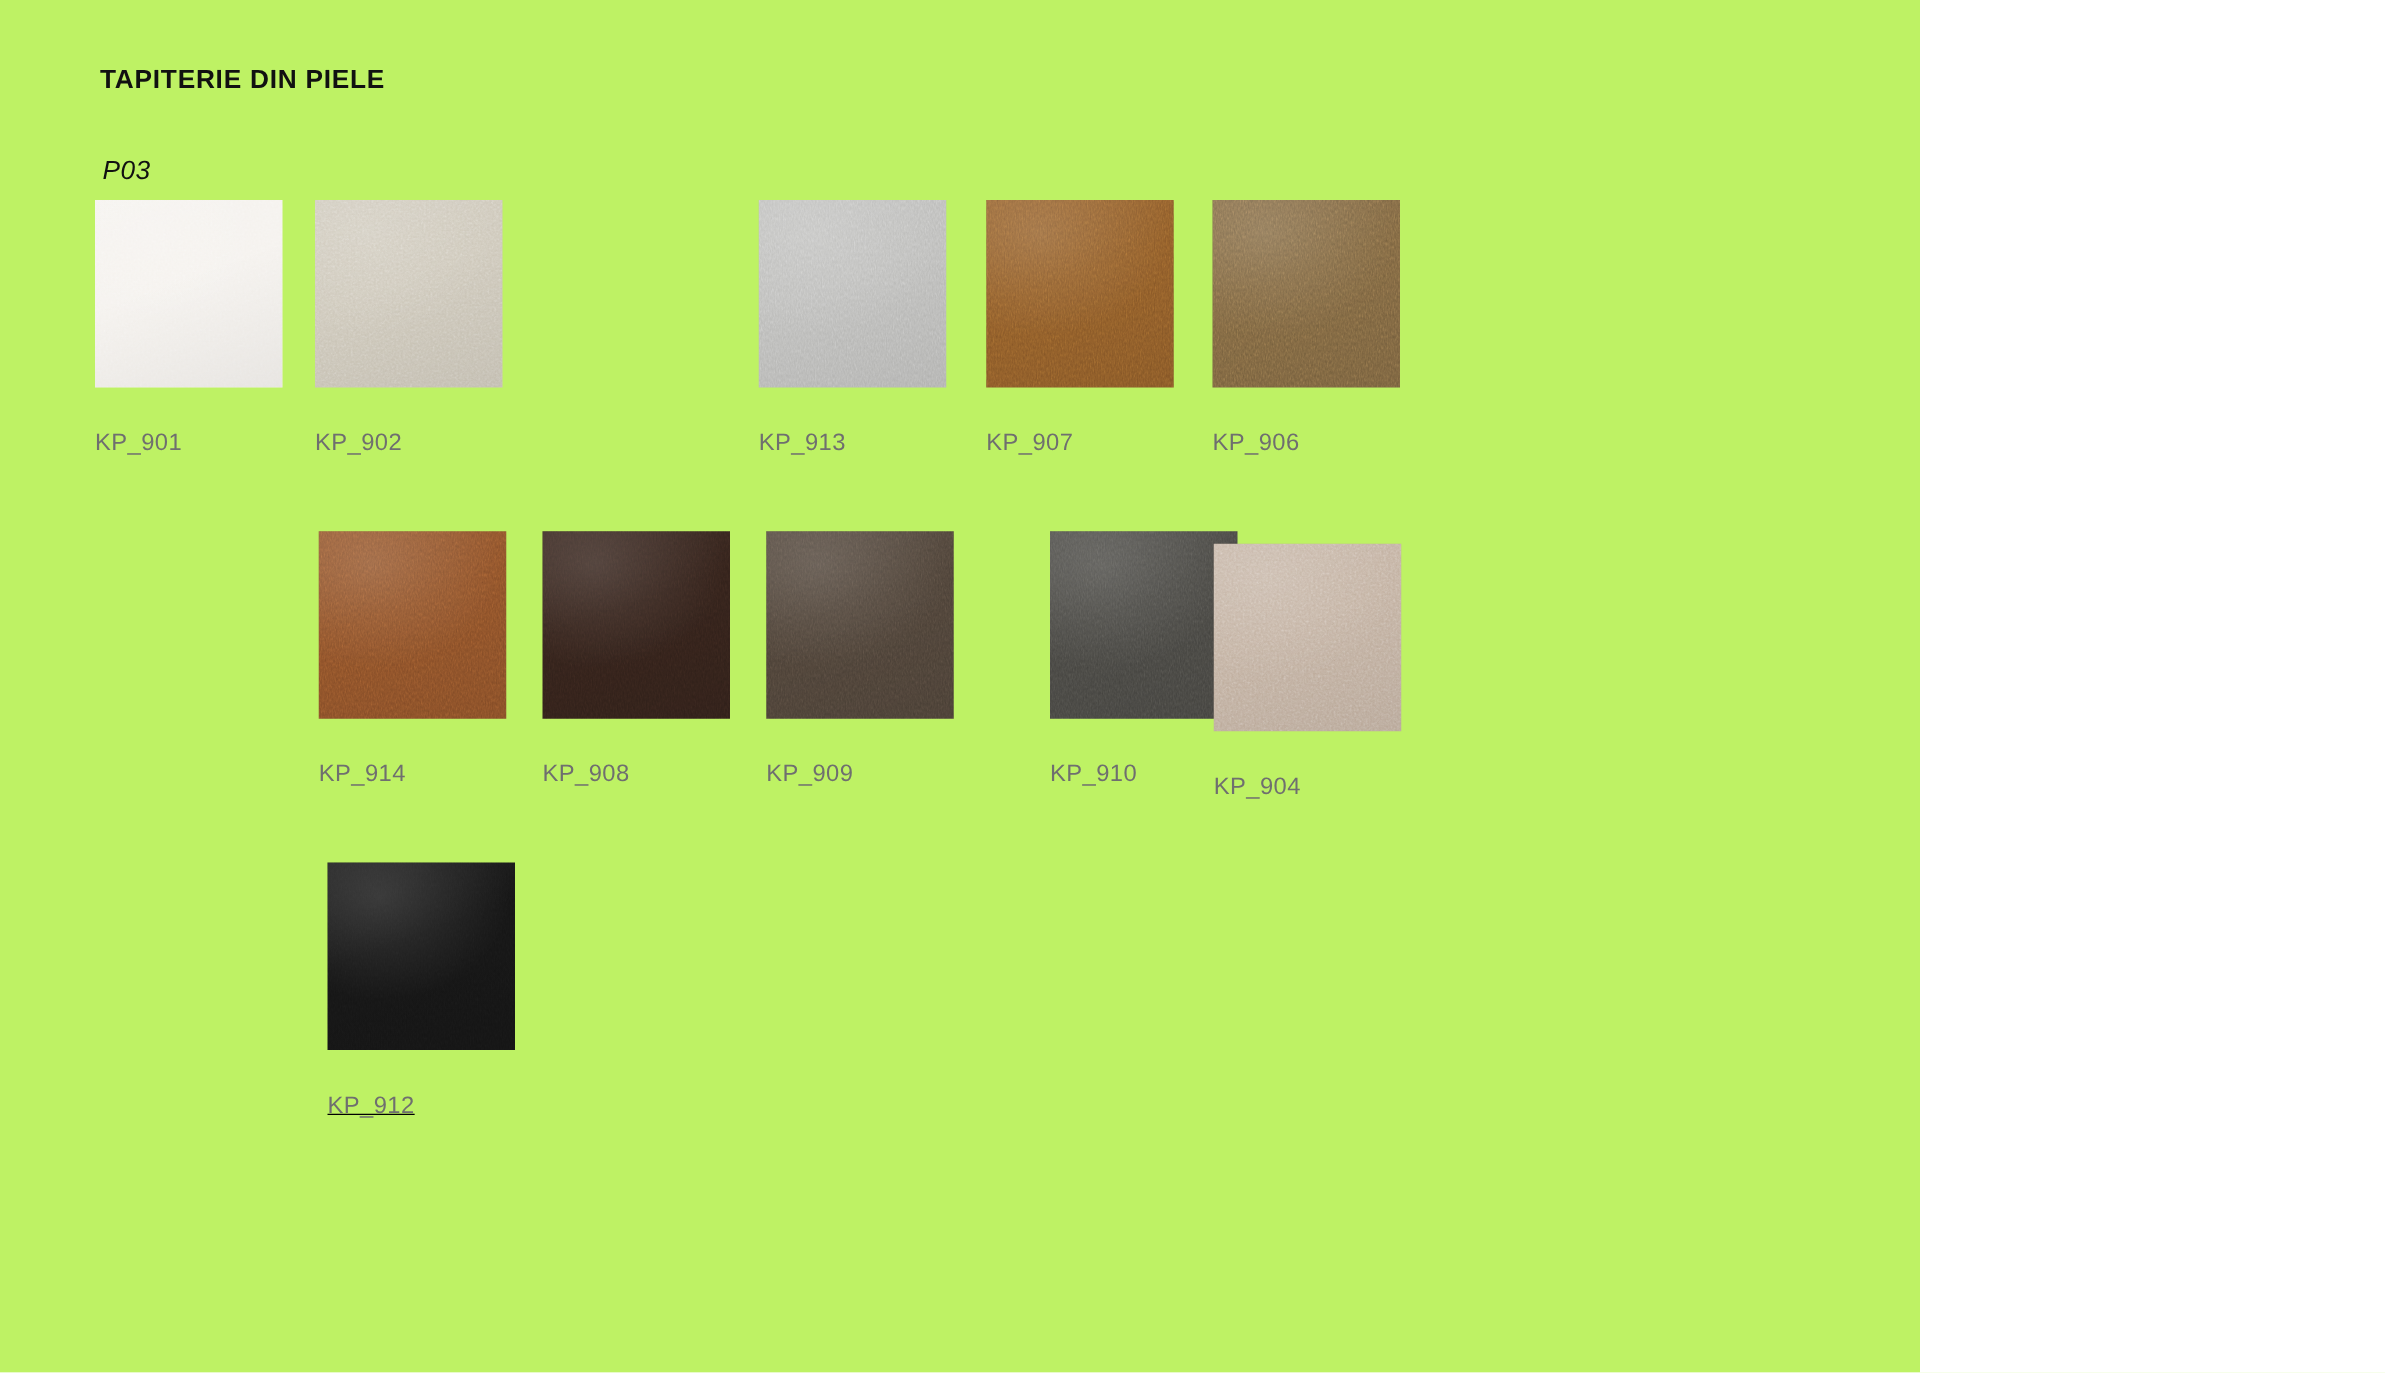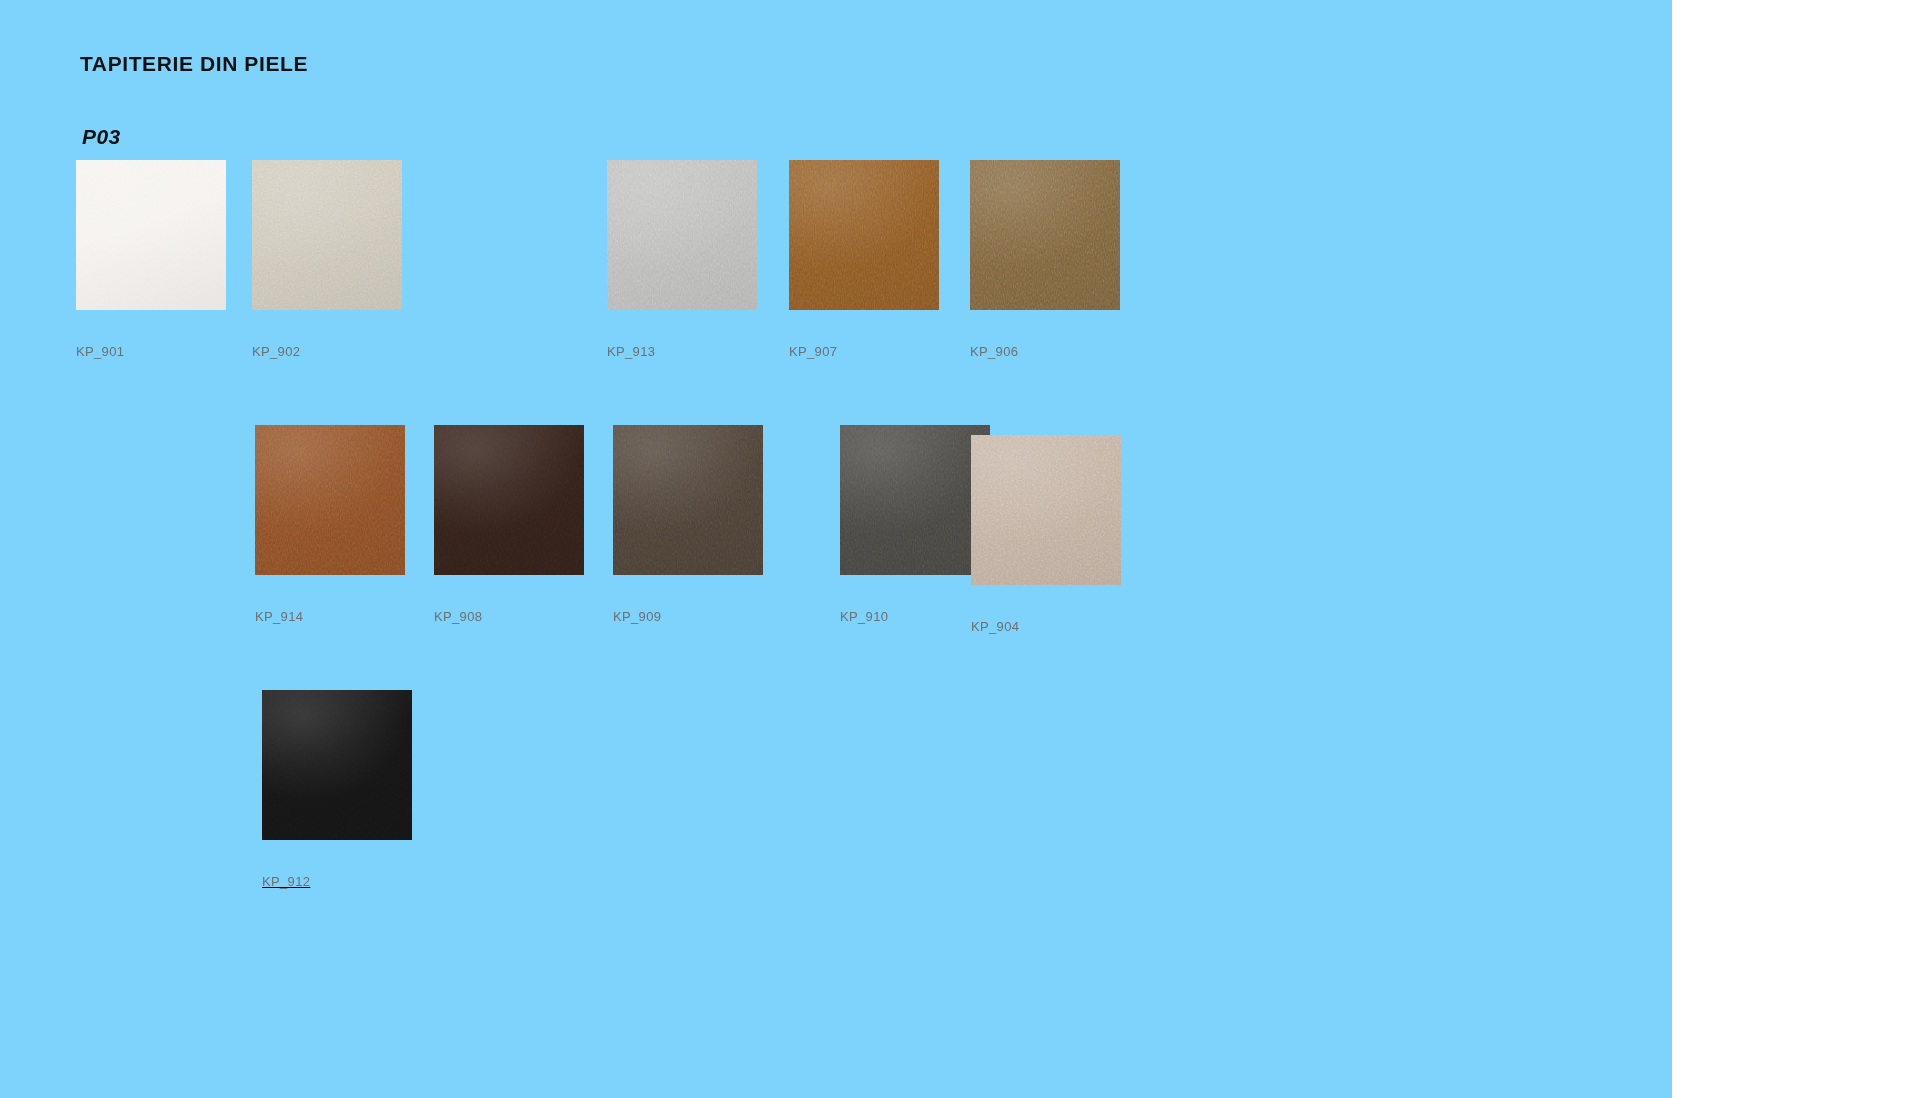--- a/index.html
+++ b/index.html
@@ -9,23 +9,23 @@
     padding: 0;
     width: 1908px;
     height: 1098px;
     background: #ffffff;
     font-family: "Liberation Sans", sans-serif;
     -webkit-font-smoothing: antialiased;
   }
 
   .page {
     position: relative;
-    width: 1672px;
+    width: 1536px;
     height: 1098px;
-    background: #7dd3fc;
+    background: #bef264;
     overflow: hidden;
   }
 
   
   .page-title {
     position: absolute;
     left: 80px;
     top: 38px;
     font-size: 21px;
     font-weight: bold;
@@ -33,21 +33,21 @@
     color: #111111;
     white-space: nowrap;
   }
 
   .group-title {
     position: absolute;
     left: 82px;
     top: 108px;
     font-size: 21px;
     font-style: italic;
-    font-weight: bold;
+    font-weight: normal;
     letter-spacing: 0.4px;
     color: #111111;
     white-space: nowrap;
   }
 
   
   .swatch-grid {
     position: absolute;
     left: 0;
     top: 160px;
@@ -86,21 +86,21 @@
     position: absolute;
     inset: 0;
     pointer-events: none;
     background:
       radial-gradient(120% 95% at 28% 18%, rgba(255,255,255,0.13) 0%, rgba(255,255,255,0.0) 58%),
       linear-gradient(160deg, rgba(255,255,255,0.06) 0%, rgba(0,0,0,0.00) 42%, rgba(0,0,0,0.055) 100%);
   }
 
   .swatch-label {
     margin-top: 34px;
-    font-size: 13px;
+    font-size: 19px;
     font-weight: normal;
     letter-spacing: 0.35px;
     color: #6f6f6f;
     white-space: nowrap;
   }
 </style>
 </head>
 <body>
 
 <div class="page">

